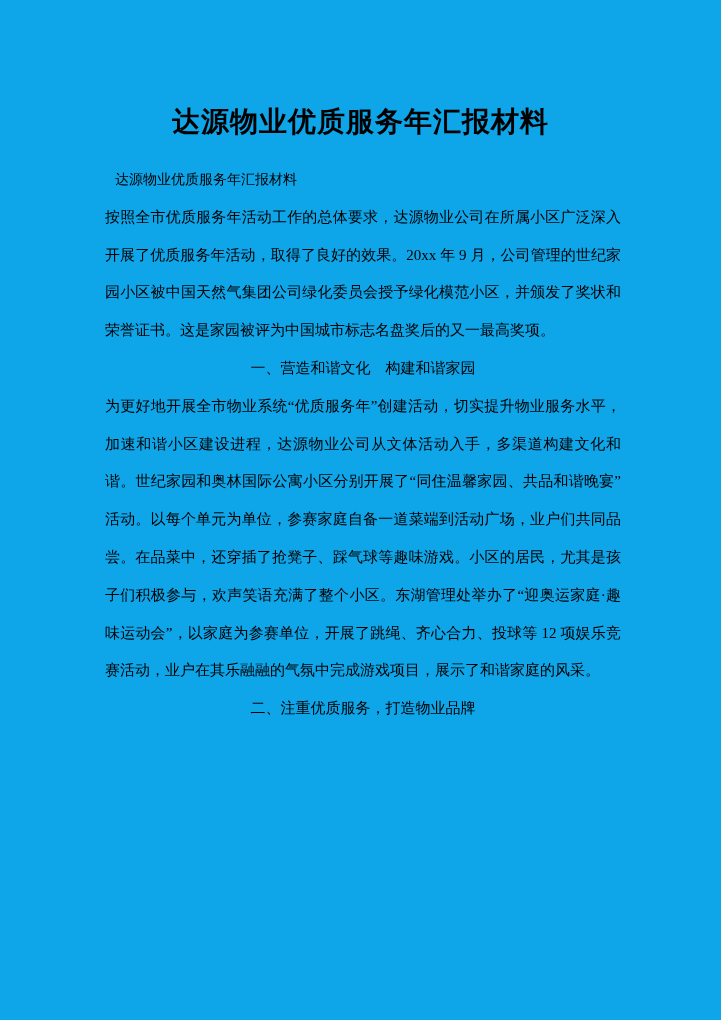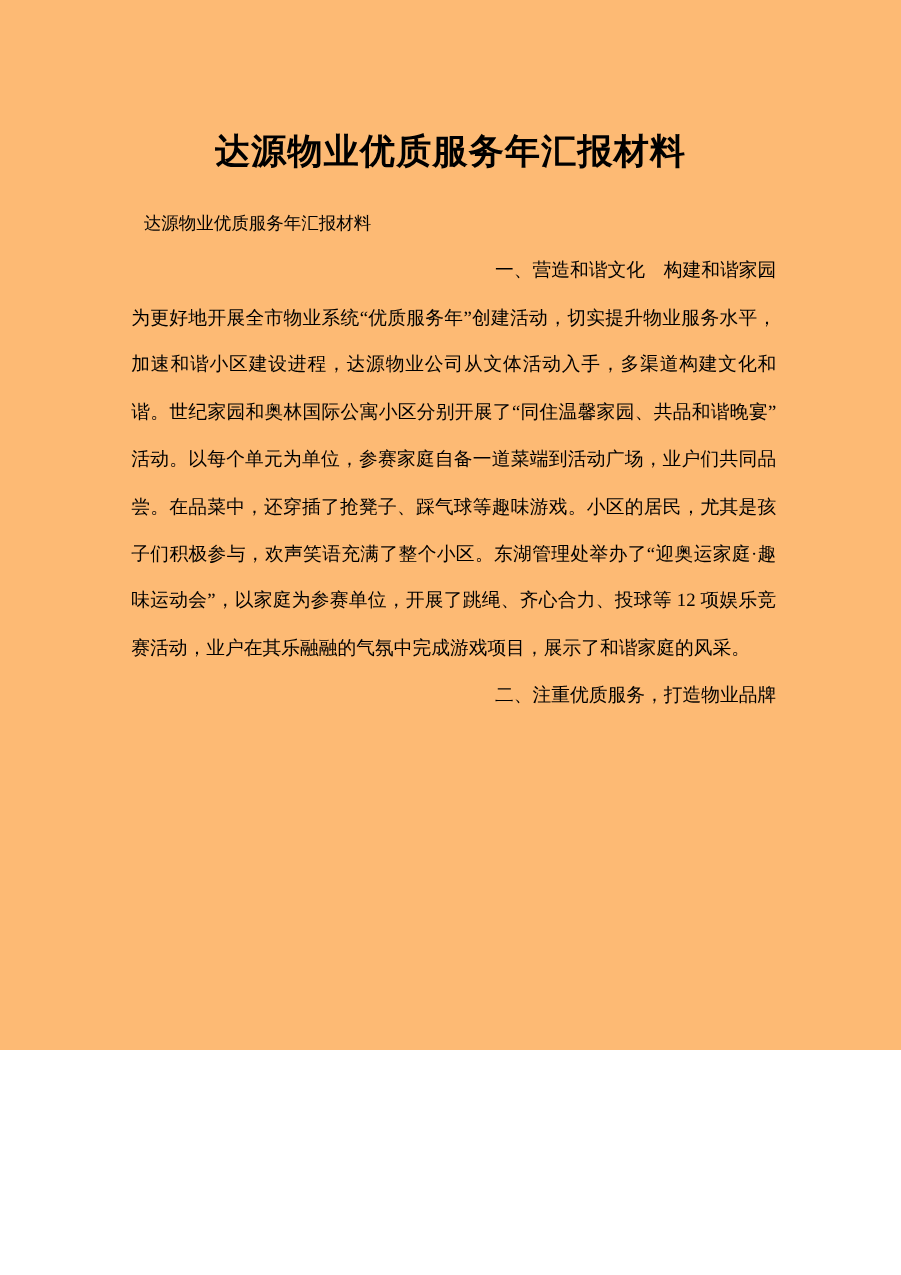--- a/index.html
+++ b/index.html
@@ -4,22 +4,22 @@
 <title>达源物业优质服务年汇报材料</title>
 <style>
   html, body {
     margin: 0;
     padding: 0;
     background: #ffffff;
   }
   .page {
     position: relative;
     width: 721px;
-    height: 840px;
-    background: #fdba74;
+    height: 1020px;
+    background: #0ea5e9;
     color: #000000;
     font-family: "Liberation Serif", "DejaVu Serif", serif;
     overflow: hidden;
   }
   .doc-title {
     position: absolute;
     top: 84px;
     left: 0;
     right: 0;
     text-align: center;
@@ -42,38 +42,39 @@
   .content p {
     margin: 0;
     padding: 0;
   }
   .subtitle {
     font-size: 14px;
     text-align: left;
     text-indent: 10px;
   }
   .heading {
-    text-align: right;
+    text-align: center;
   }
   
   .para {
     text-align: justify;
   }
 </style>
 </head>
 <body>
 
 <div class="page">
 
   <h1 class="doc-title">达源物业优质服务年汇报材料</h1>
 
   <div class="content">
 
     <p class="subtitle">达源物业优质服务年汇报材料</p>
 
+    <p class="para">按照全市优质服务年活动工作的总体要求，达源物业公司在所属小区广泛深入开展了优质服务年活动，取得了良好的效果。20xx 年 9 月，公司管理的世纪家园小区被中国天然气集团公司绿化委员会授予绿化模范小区，并颁发了奖状和荣誉证书。这是家园被评为中国城市标志名盘奖后的又一最高奖项。</p>
 
     <p class="heading">一、营造和谐文化　构建和谐家园</p>
 
     <p class="para">为更好地开展全市物业系统“优质服务年”创建活动，切实提升物业服务水平，加速和谐小区建设进程，达源物业公司从文体活动入手，多渠道构建文化和谐。世纪家园和奥林国际公寓小区分别开展了“同住温馨家园、共品和谐晚宴”活动。以每个单元为单位，参赛家庭自备一道菜端到活动广场，业户们共同品尝。在品菜中，还穿插了抢凳子、踩气球等趣味游戏。小区的居民，尤其是孩子们积极参与，欢声笑语充满了整个小区。东湖管理处举办了“迎奥运家庭·趣味运动会”，以家庭为参赛单位，开展了跳绳、齐心合力、投球等 12 项娱乐竞赛活动，业户在其乐融融的气氛中完成游戏项目，展示了和谐家庭的风采。</p>
 
 
 
     <p class="heading">二、注重优质服务，打造物业品牌</p>
 
   </div>

